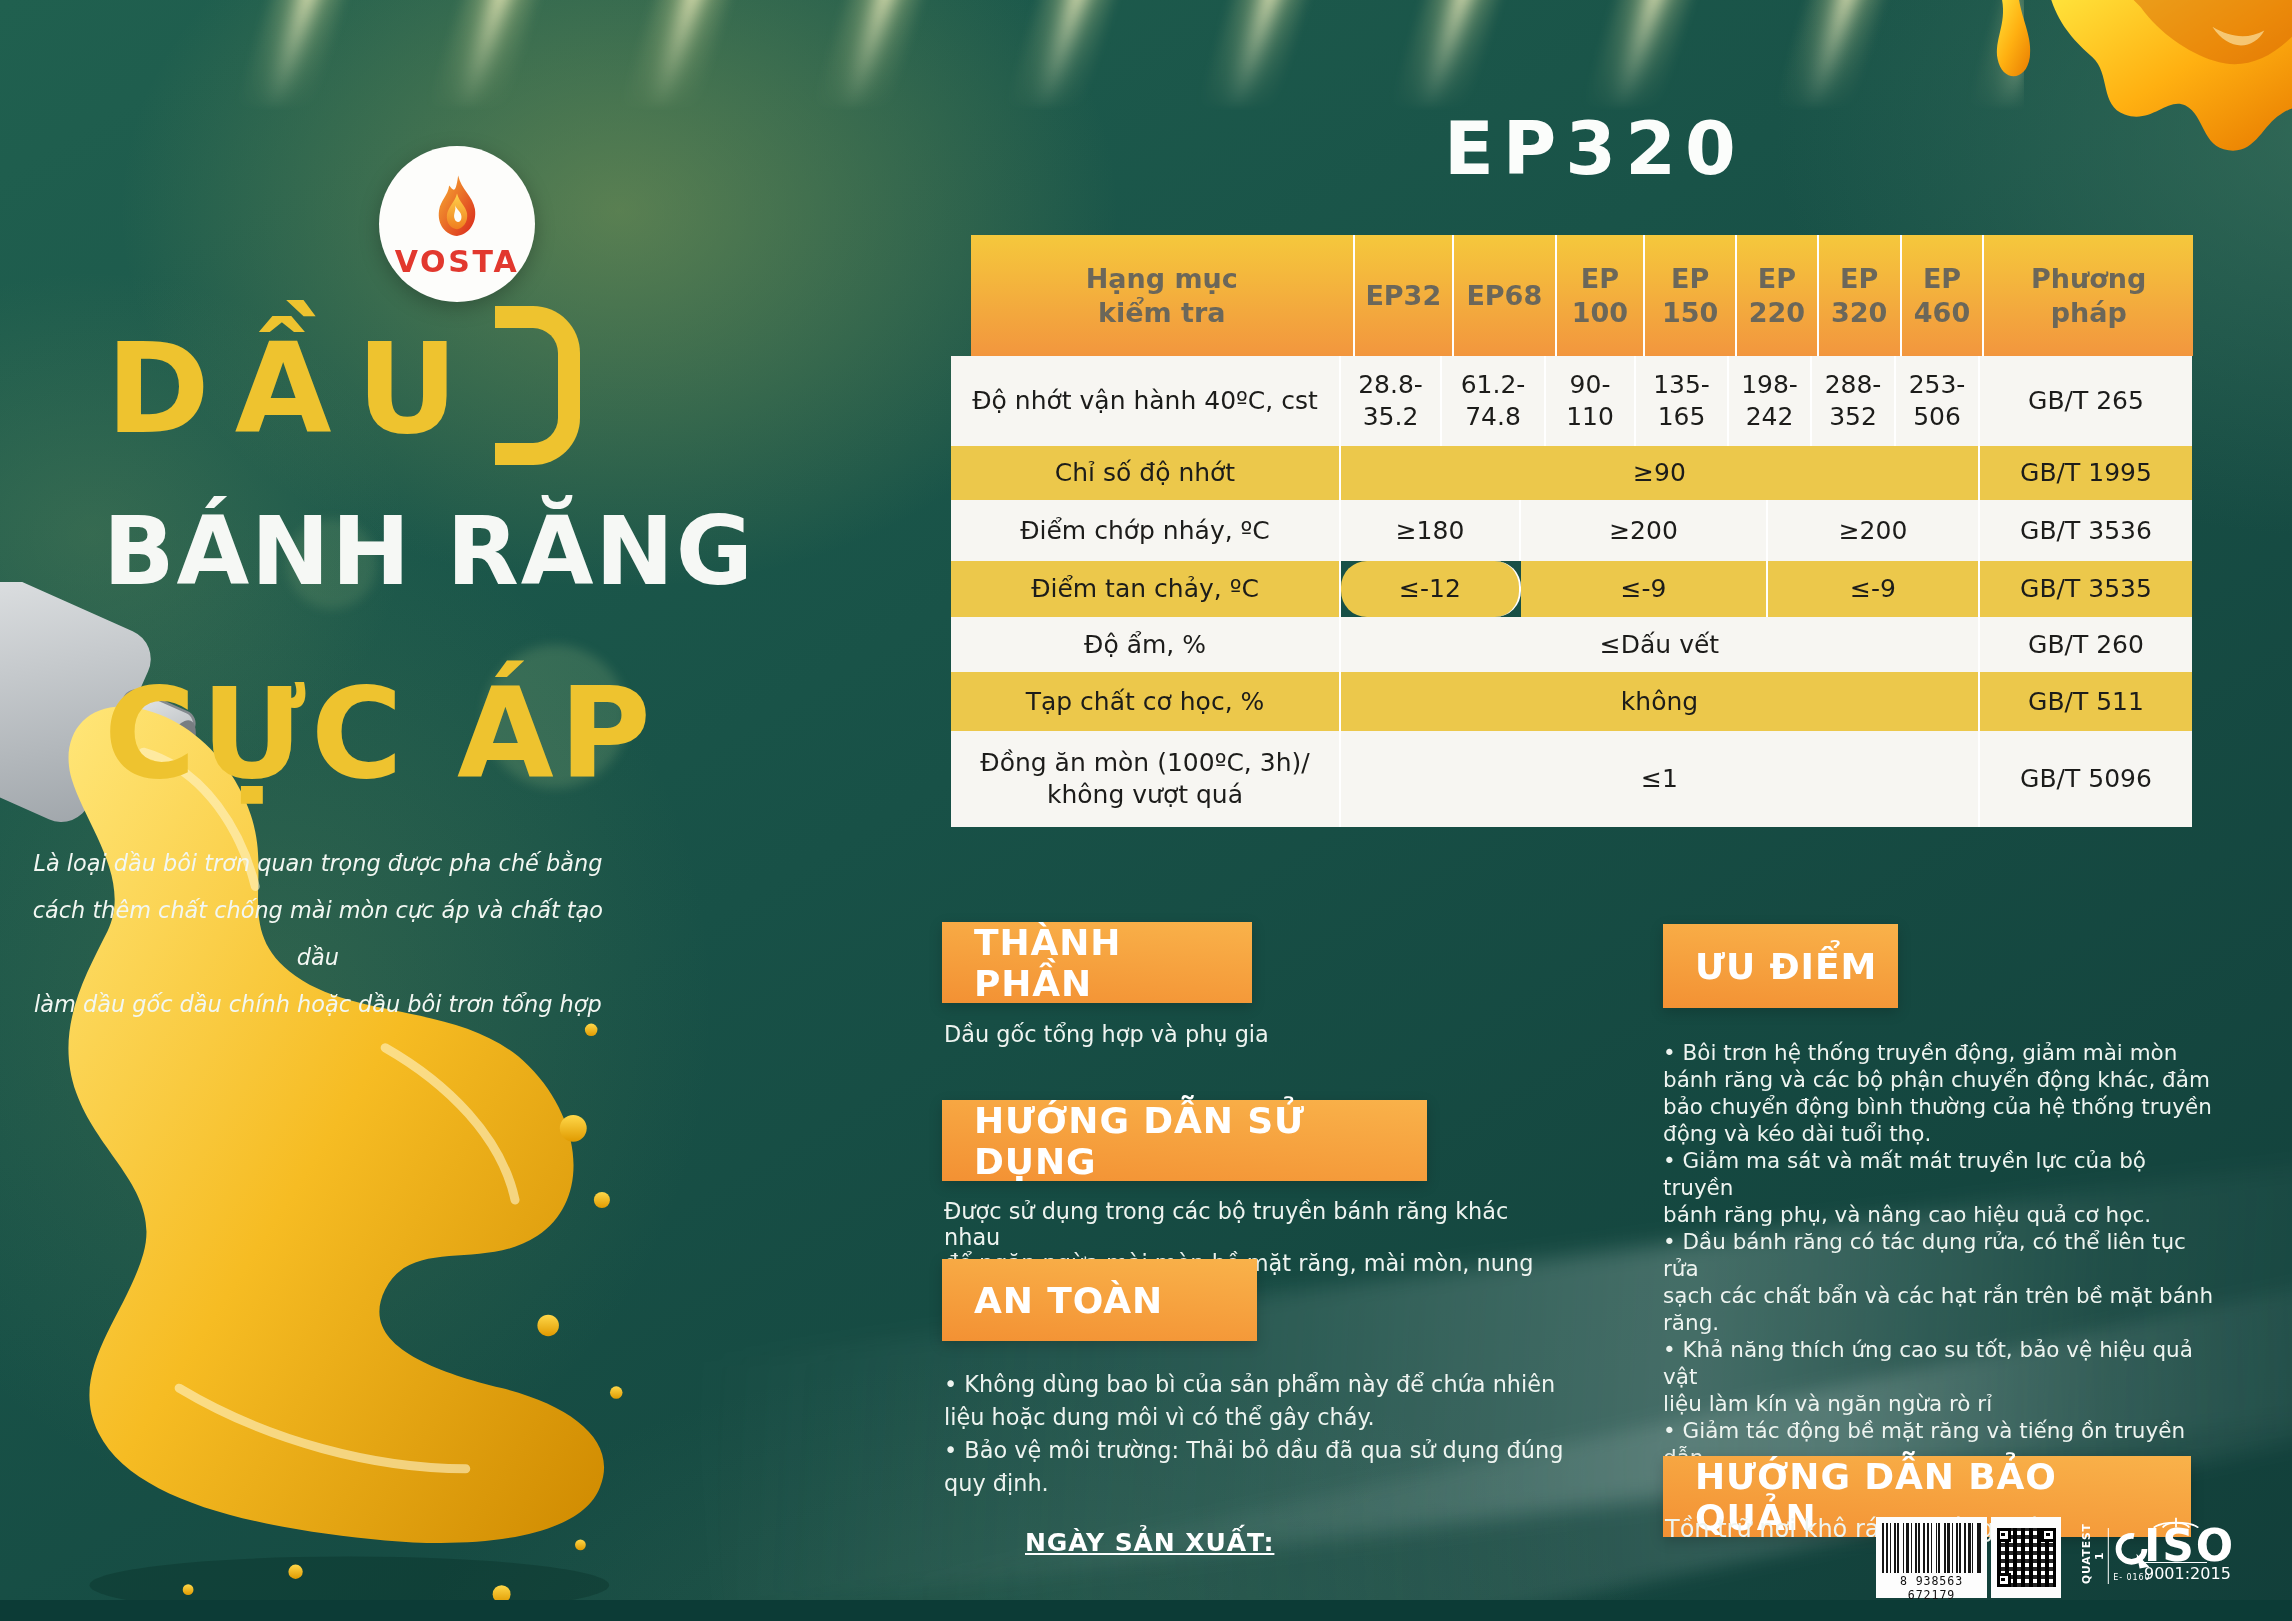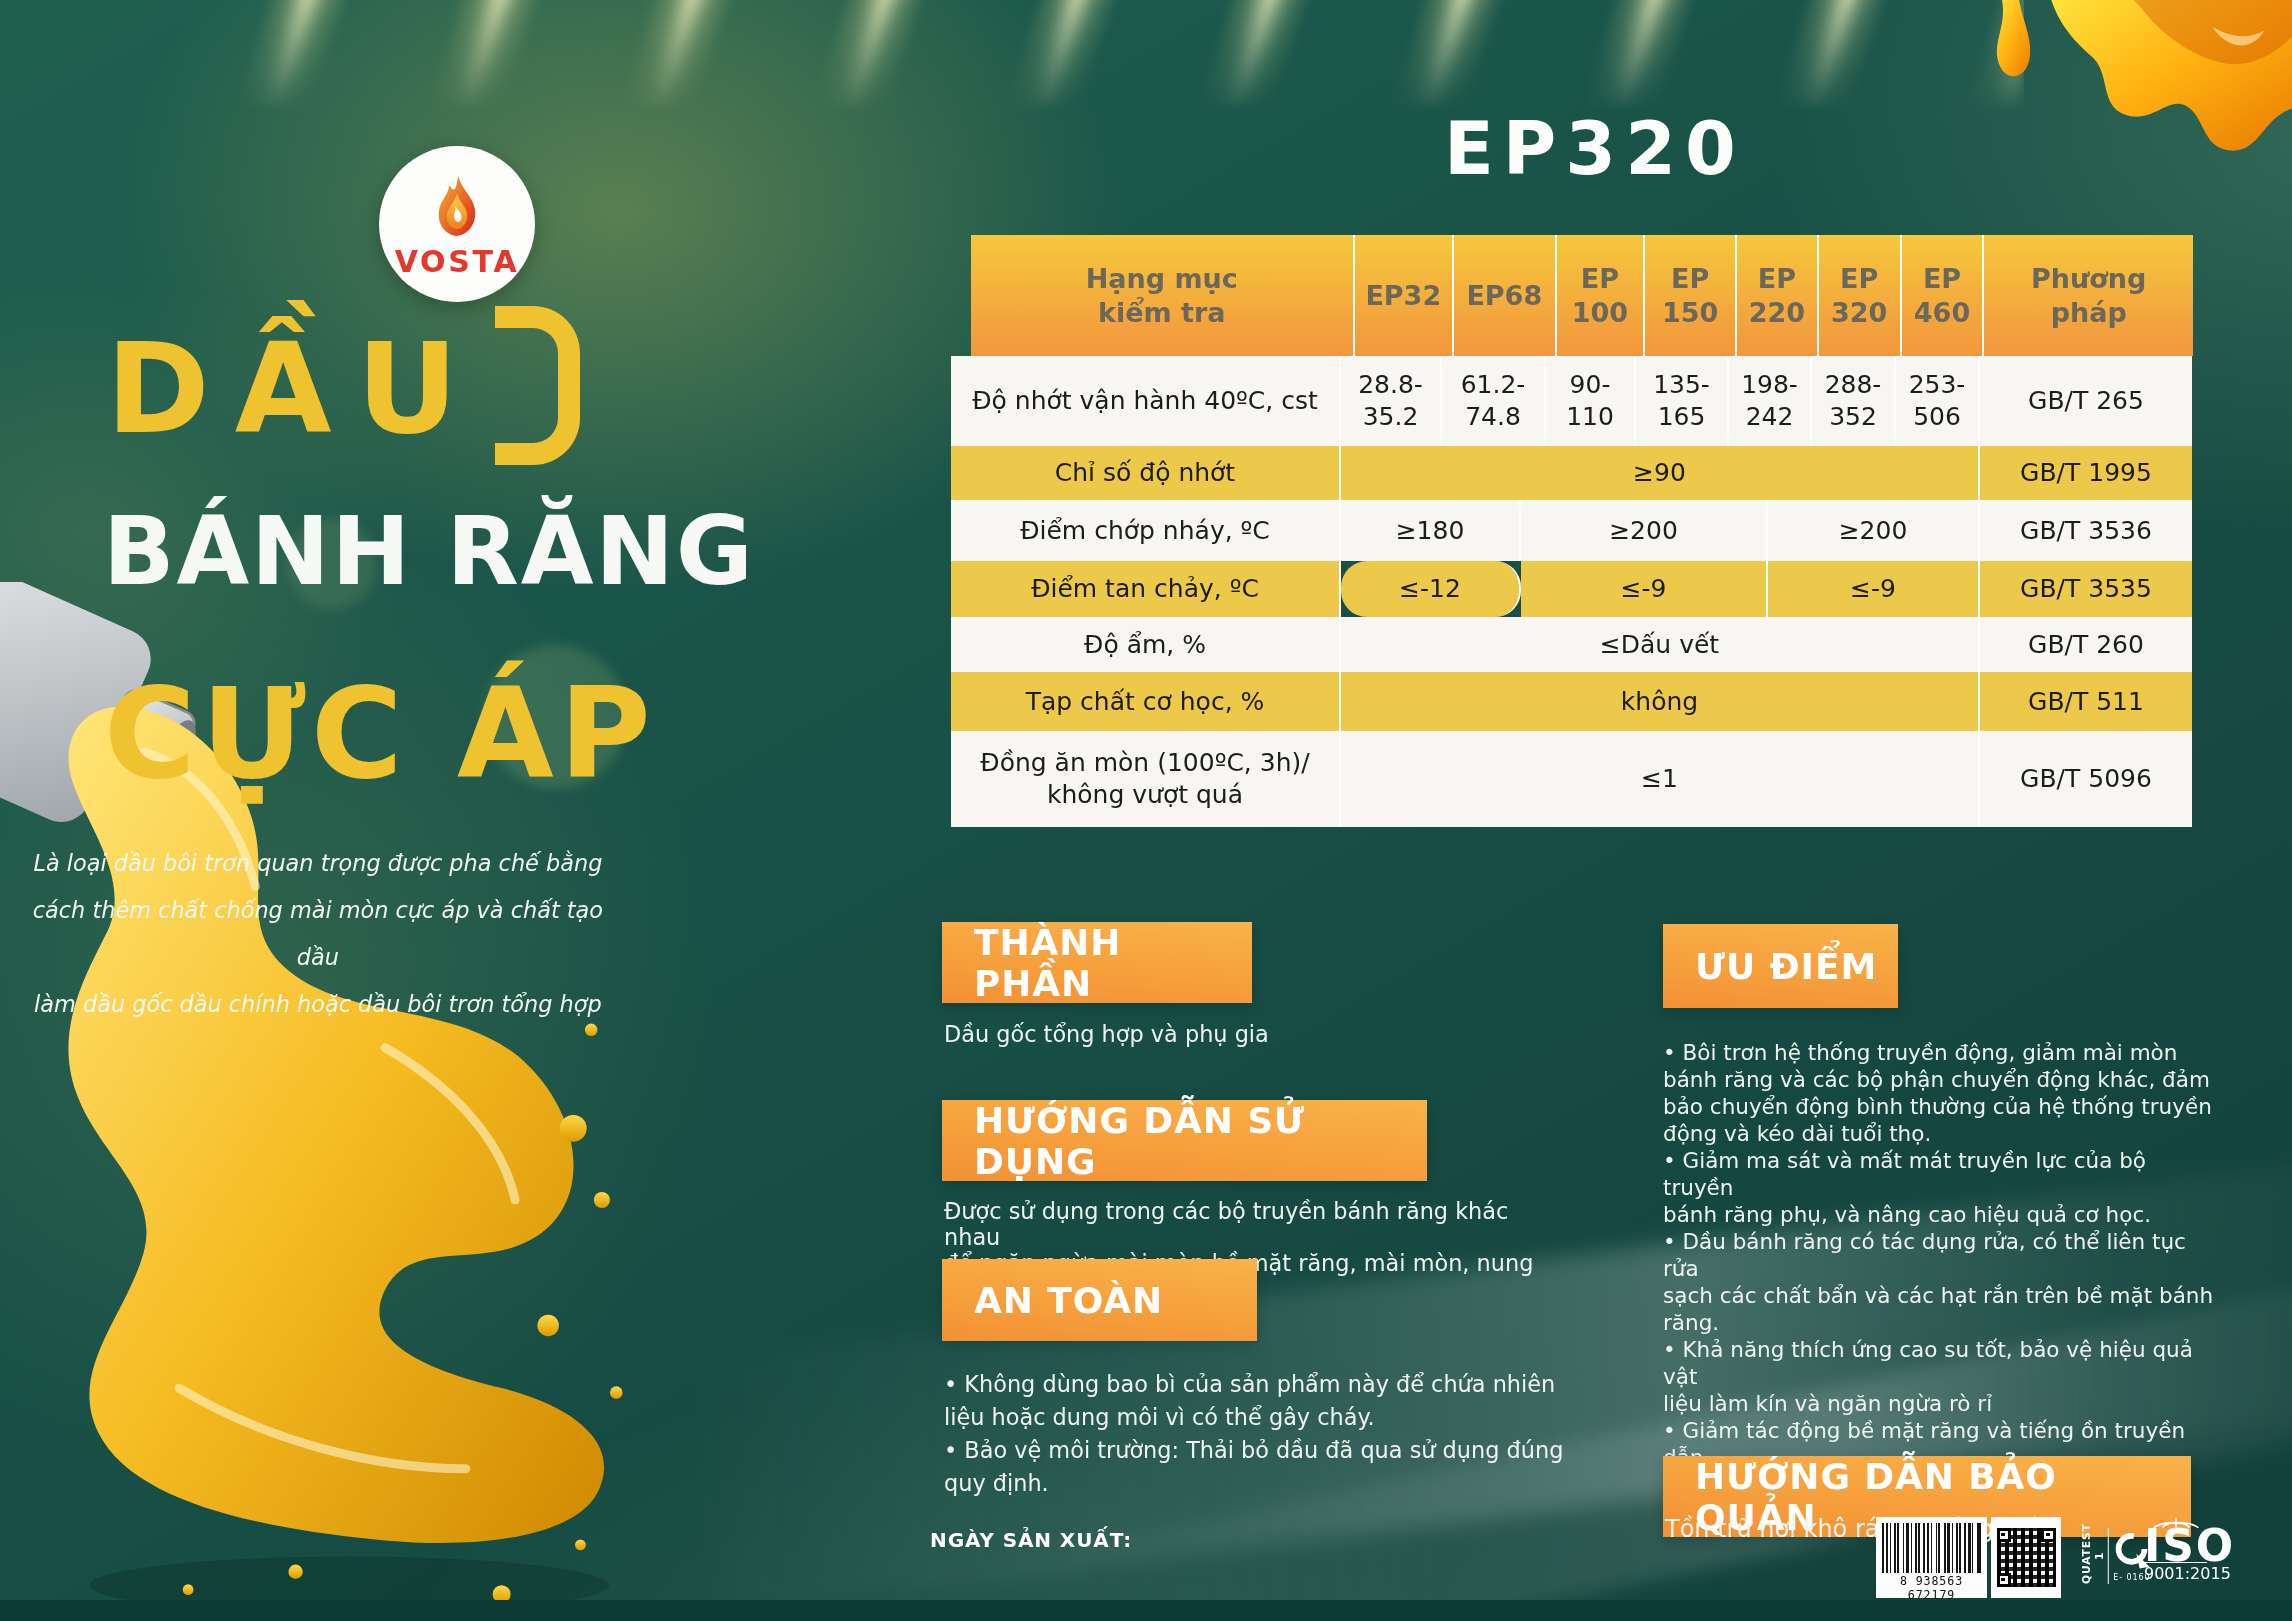--- a/index.html
+++ b/index.html
@@ -57,21 +57,21 @@
   .bg-w{background:#f7f6f2;}
   
   .secbox{background:linear-gradient(185deg,#f9b24a 0%,#f28c30 115%);color:#ffffff;font-weight:bold;
     font-size:36px;letter-spacing:0.9px;display:flex;align-items:center;padding-left:32px;box-sizing:border-box;
     box-shadow:0 3.6px 12.5px rgba(0,0,0,0.18);}
   .body-text{color:#eef4f0;white-space:pre-line;}
   .mid-body{font-size:22.4px;line-height:26px;}
   .mid-body-loose{font-size:22.4px;line-height:33px;}
   .right-body{font-size:21.5px;line-height:27px;}
   
-  .date-label{left:930px;top:1528px;font-size:20px;font-weight:bold;letter-spacing:0.9px;color:#ffffff;}
+  .date-label{left:1025px;top:1528px;font-size:25px;font-weight:bold;letter-spacing:0.9px;color:#ffffff;text-decoration:underline;}
   .white-tile{background:#fdfdfd;}
   .barcode{left:1876px;top:1517px;width:111px;height:81px;}
   .bars{height:50px;margin:6.3px 6.3px 0.9px;background:repeating-linear-gradient(90deg,
       #151515 0 1.8px,#fff 1.8px 3.6px,#151515 3.6px 6.3px,#fff 6.3px 8px,#151515 8px 9px,#fff 9px 12.5px,
       #151515 12.5px 14.3px,#fff 14.3px 15px,#151515 15px 17px,#fff 17px 20.6px);}
   .bar-digits{font-family:"DejaVu Sans Mono","Liberation Mono",monospace;font-size:11.6px;letter-spacing:0.9px;
       color:#111;text-align:center;}
   .qr-tile{left:1991px;top:1517px;width:70px;height:81px;display:flex;align-items:center;justify-content:center;}
   .qr{position:relative;width:59px;height:59px;
       background-image:repeating-linear-gradient(0deg,rgba(0,0,0,0.85) 0 3.6px,transparent 3.6px 8px),

